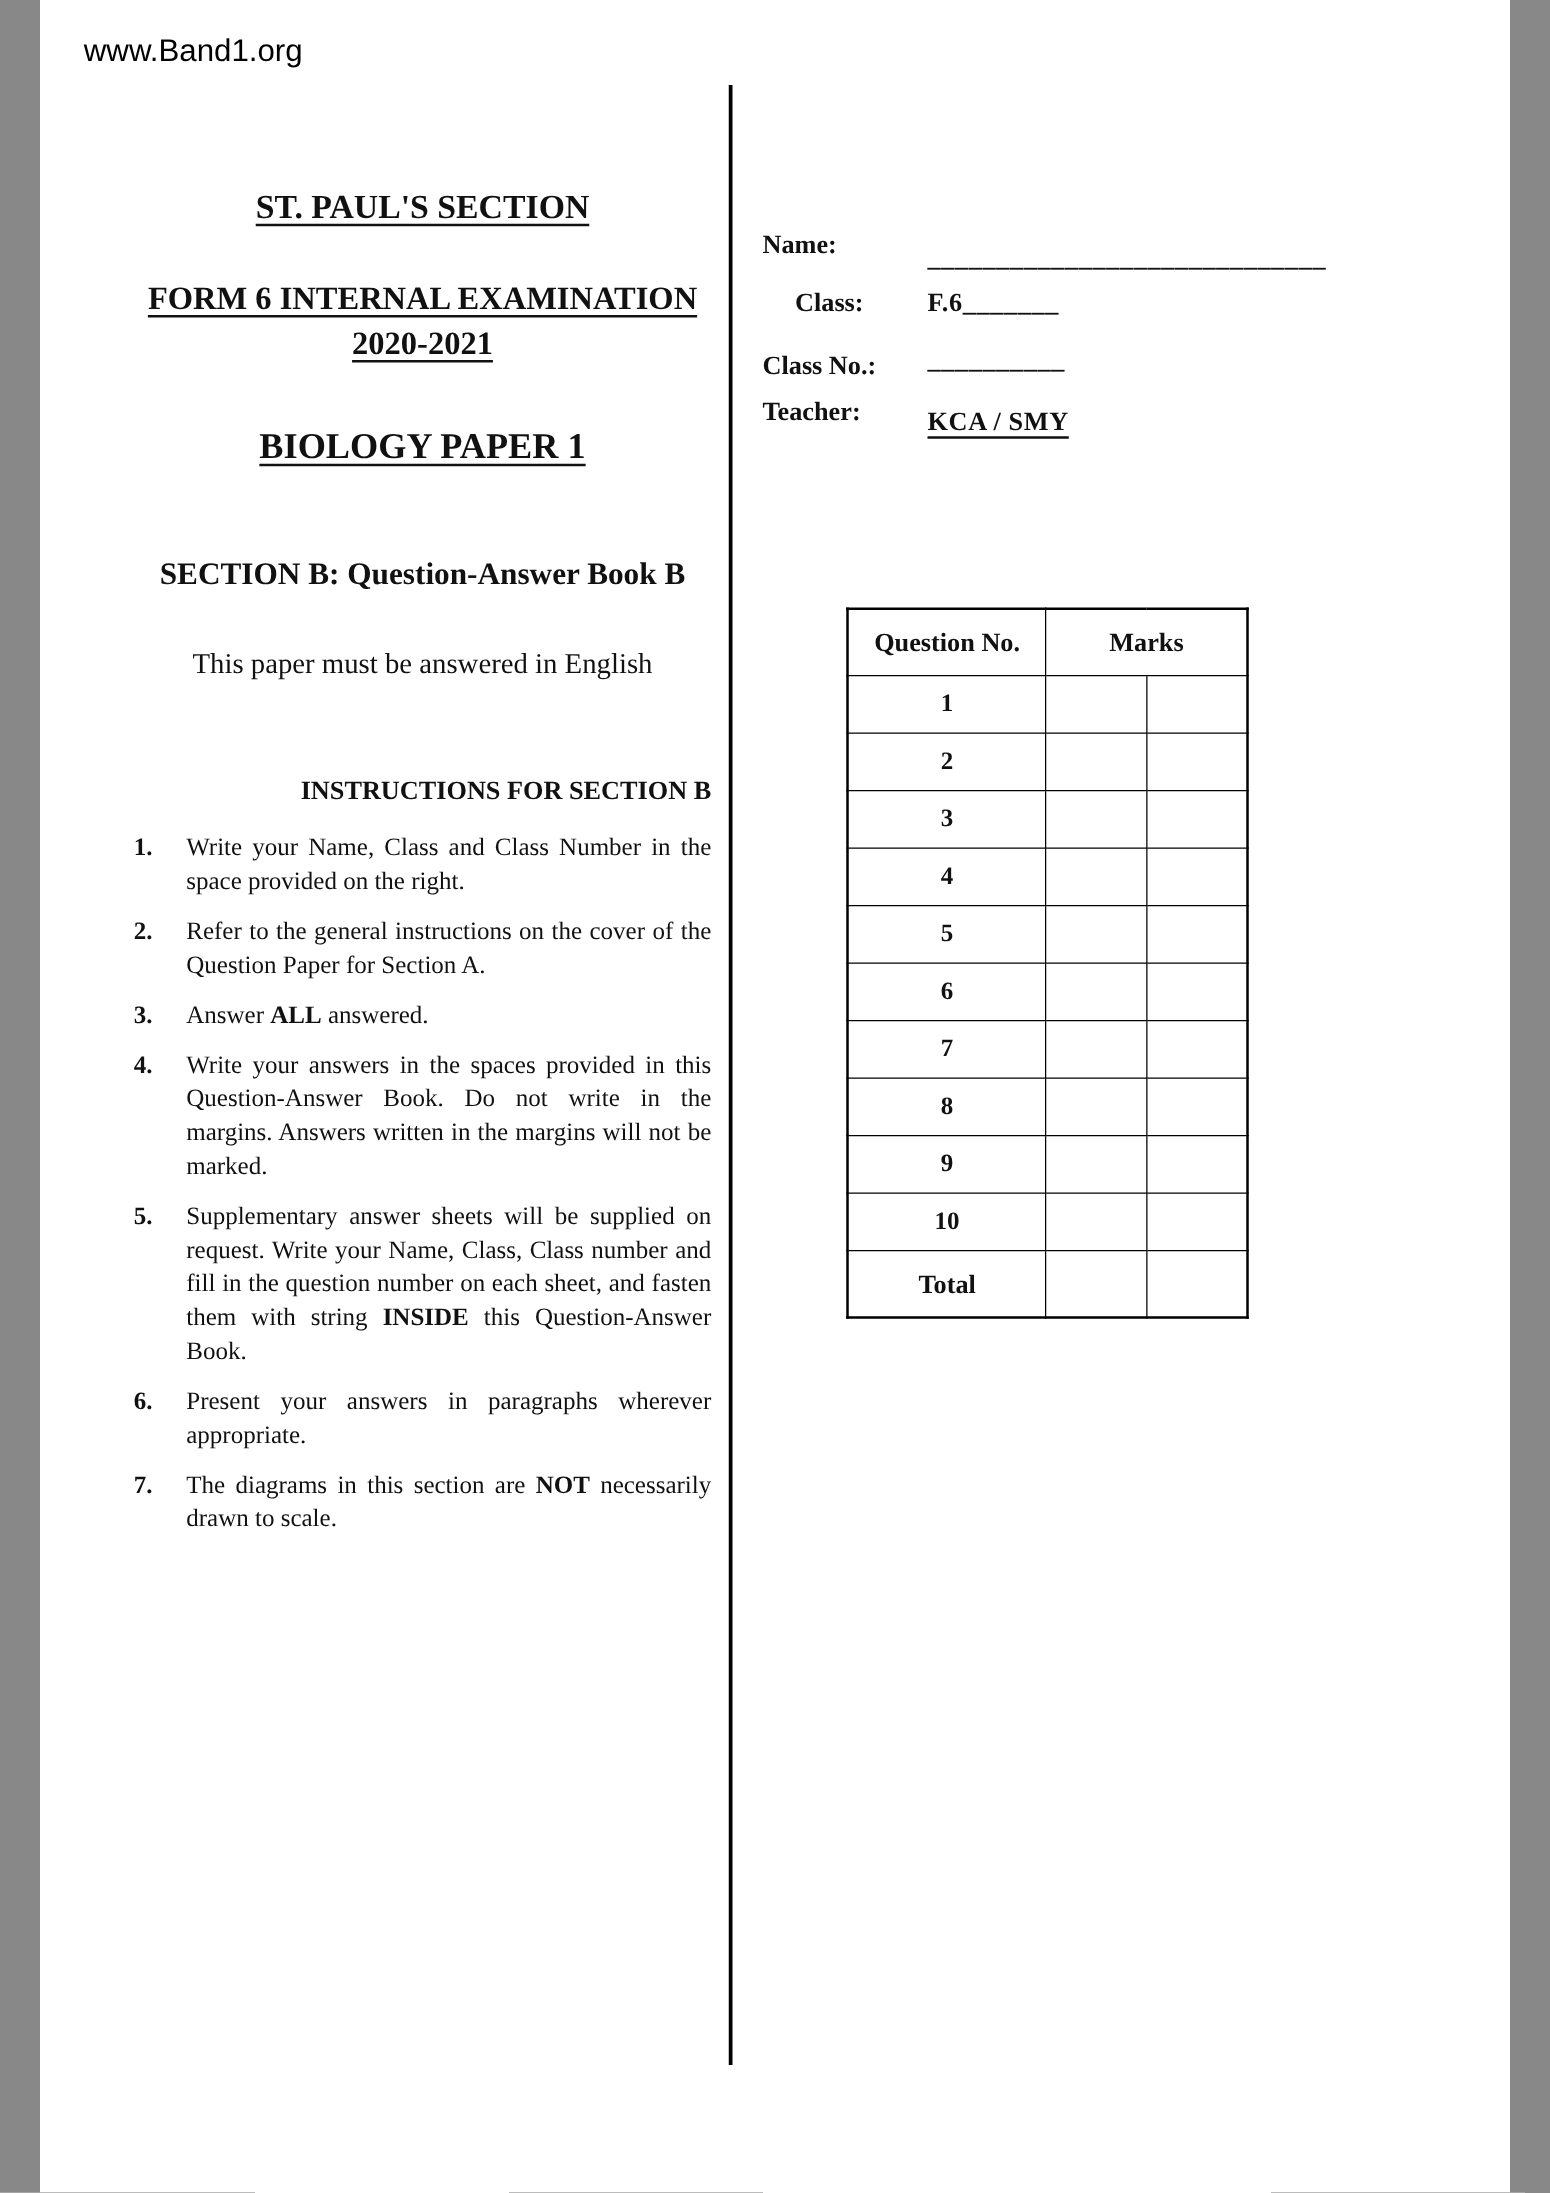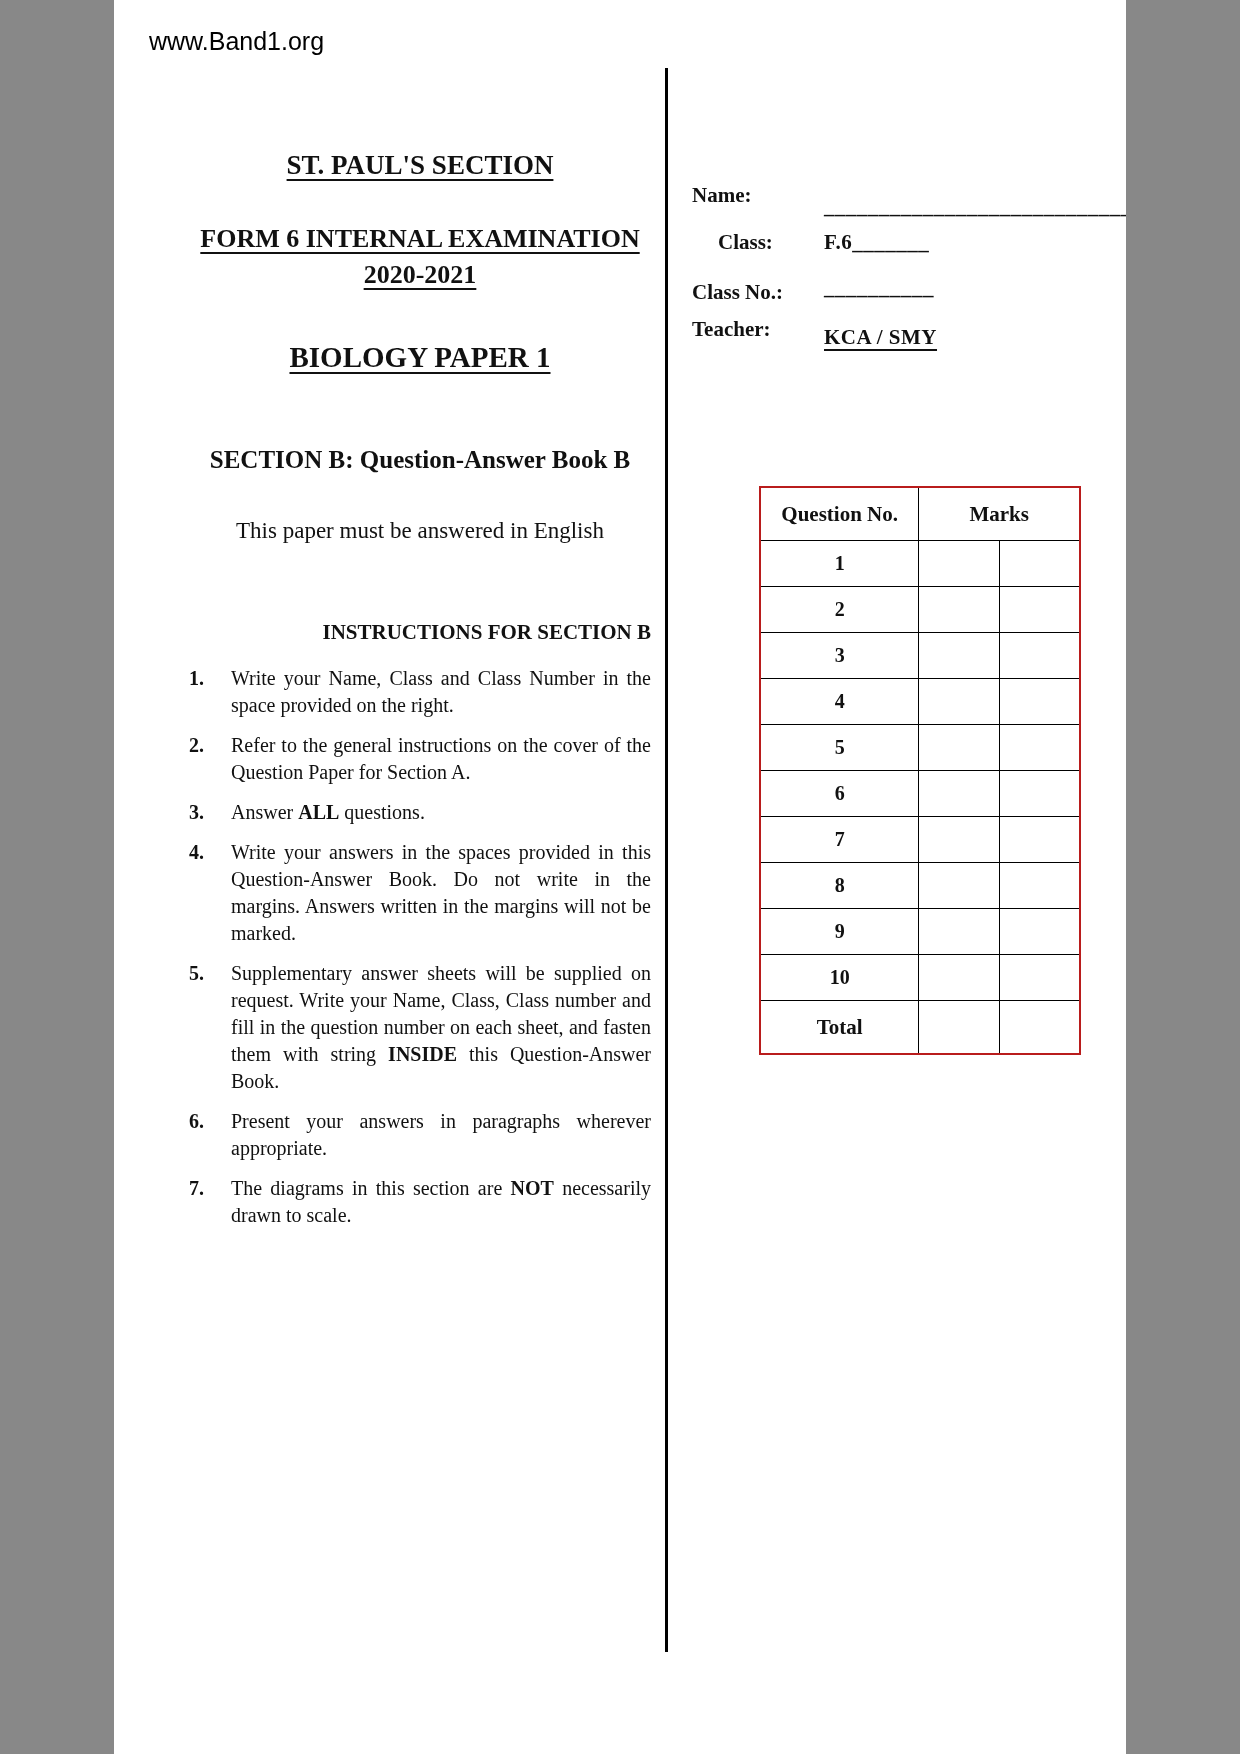--- a/index.html
+++ b/index.html
@@ -1,18 +1,18 @@
 <!DOCTYPE html>
 <html><head>
 <meta charset="utf-8">
 <style>
   html, body { margin: 0; padding: 0; background: #888; }
   .page {
     position: relative;
-    width: 1012px;
+    width: 1176px;
     height: 1754px;
     margin: 0 auto;
     background: #ffffff;
     font-family: "Liberation Serif", serif;
     color: #111;
     overflow: hidden;
   }
   .watermark {
     position: absolute;
     left: 35px; top: 27px;
@@ -92,21 +92,21 @@
 
   
   .marks-table-wrap {
     position: absolute;
     left: 645px; top: 486px;
     width: 322px;
   }
   table.marks {
     width: 100%;
     border-collapse: collapse;
-    border: 2px solid #b91c1c;
+    border: 2px solid #000000;
   }
   table.marks th, table.marks td {
     border: 1.5px solid #000;
     padding: 0;
   }
   table.marks th {
     height: 52px;
     font-size: 21px;
     font-weight: bold;
     text-align: center;
@@ -150,21 +150,21 @@
         <div class="inst-item">
           <span class="inst-num">1.</span>
           <span class="inst-body"><span>Write your Name, Class and Class Number in the space provided on the right.</span></span>
         </div>
         <div class="inst-item">
           <span class="inst-num">2.</span>
           <span class="inst-body"><span>Refer to the general instructions on the cover of the Question Paper for Section A.</span></span>
         </div>
         <div class="inst-item">
           <span class="inst-num">3.</span>
-          <span class="inst-body"><span>Answer </span><span class="b">ALL</span><span> questions.</span></span>
+          <span class="inst-body"><span>Answer </span><span class="b">ALL</span><span> answered.</span></span>
         </div>
         <div class="inst-item">
           <span class="inst-num">4.</span>
           <span class="inst-body"><span>Write your answers in the spaces provided in this Question-Answer Book. Do not write in the margins. Answers written in the margins will not be marked.</span></span>
         </div>
         <div class="inst-item">
           <span class="inst-num">5.</span>
           <span class="inst-body"><span>Supplementary answer sheets will be supplied on request. Write your Name, Class, Class number and fill in the question number on each sheet, and fasten them with string </span><span class="b">INSIDE</span><span> this Question-Answer Book.</span></span>
         </div>
         <div class="inst-item">

